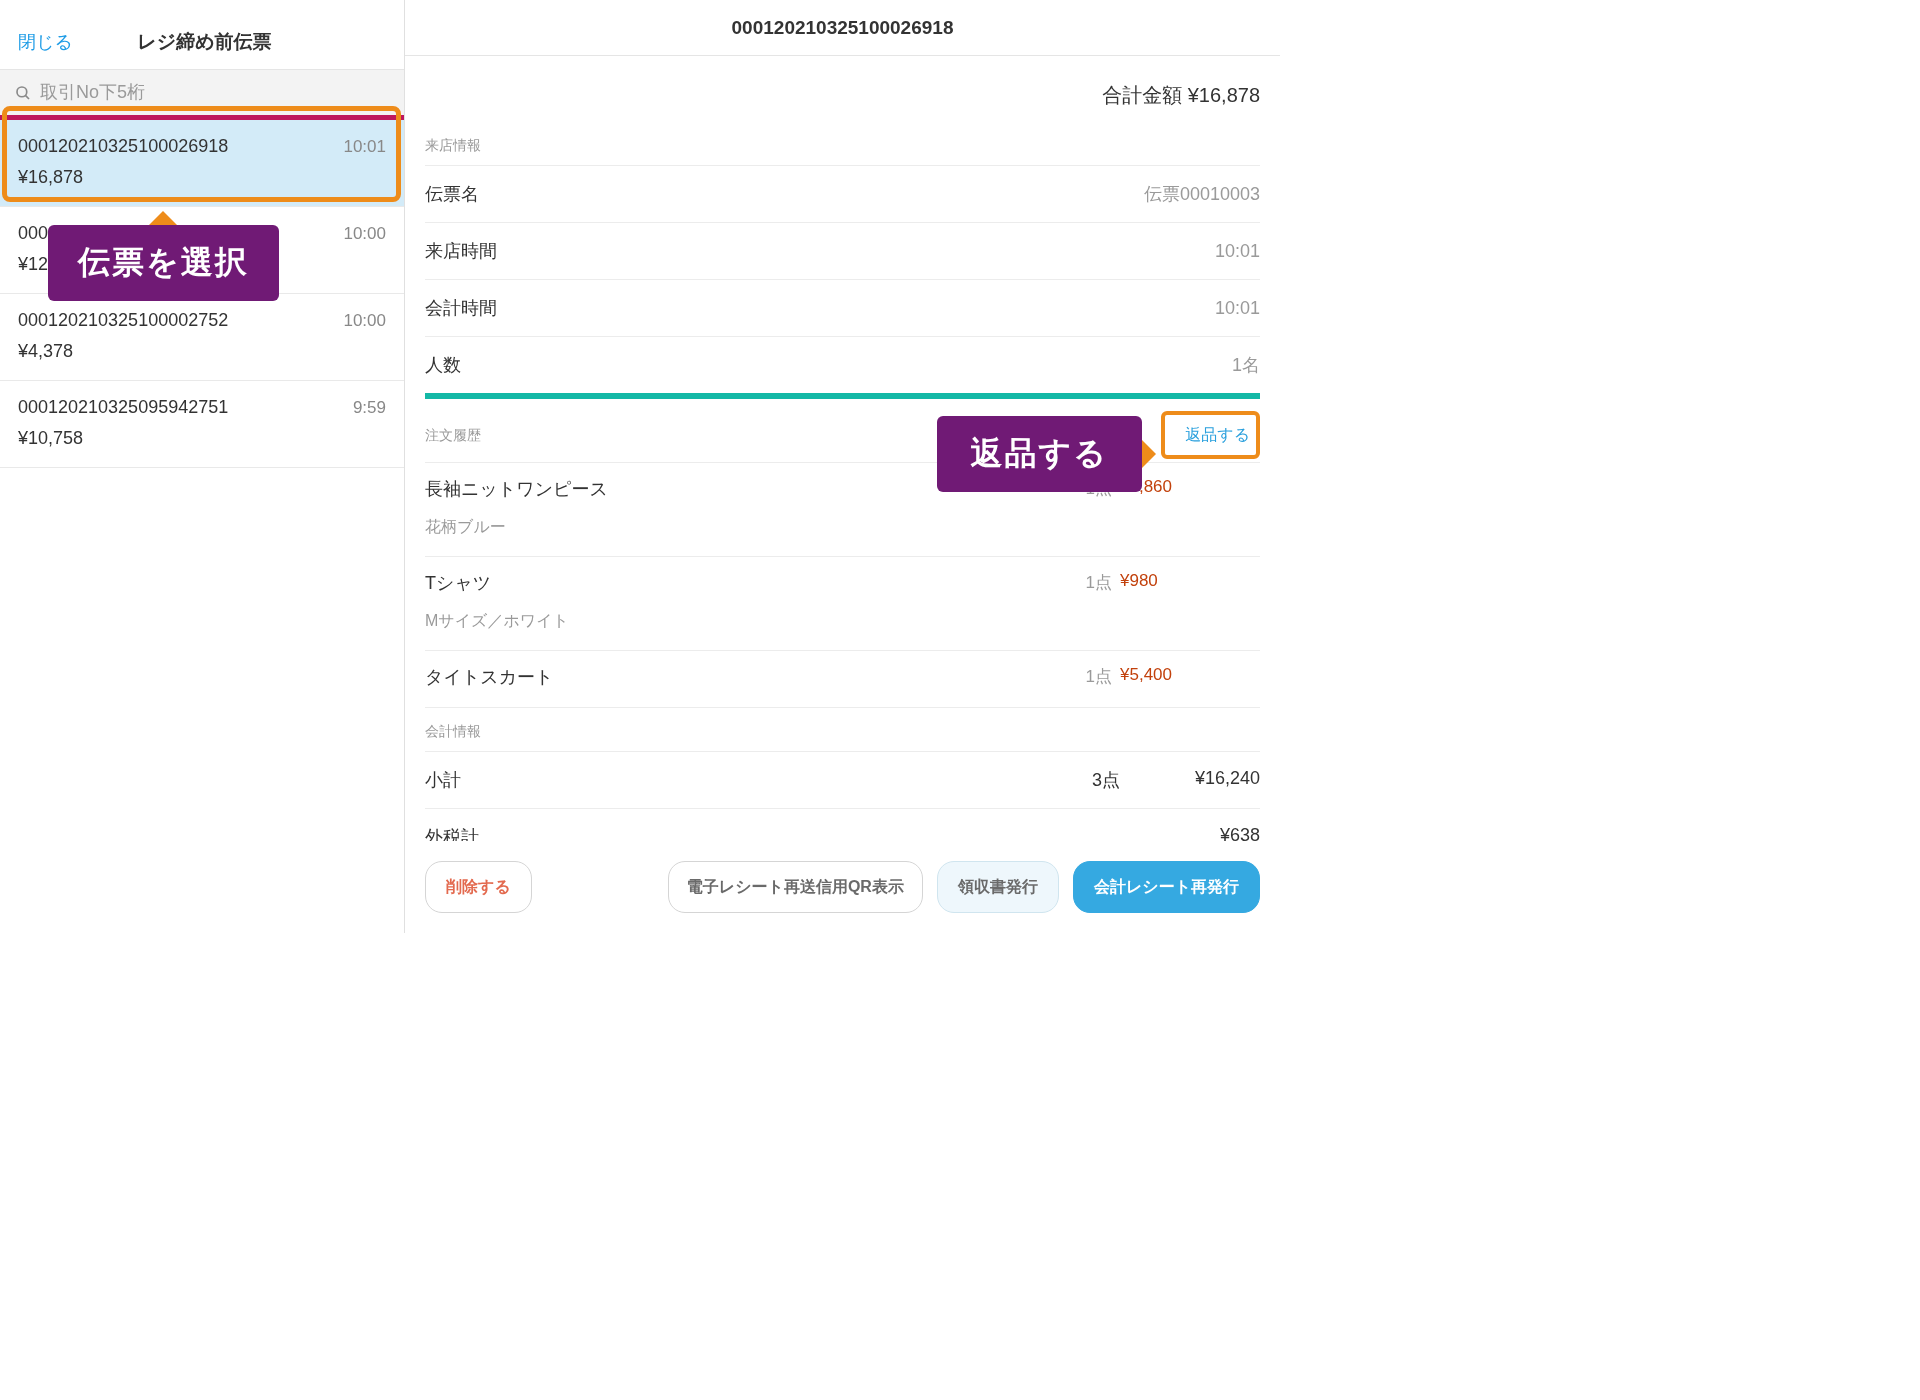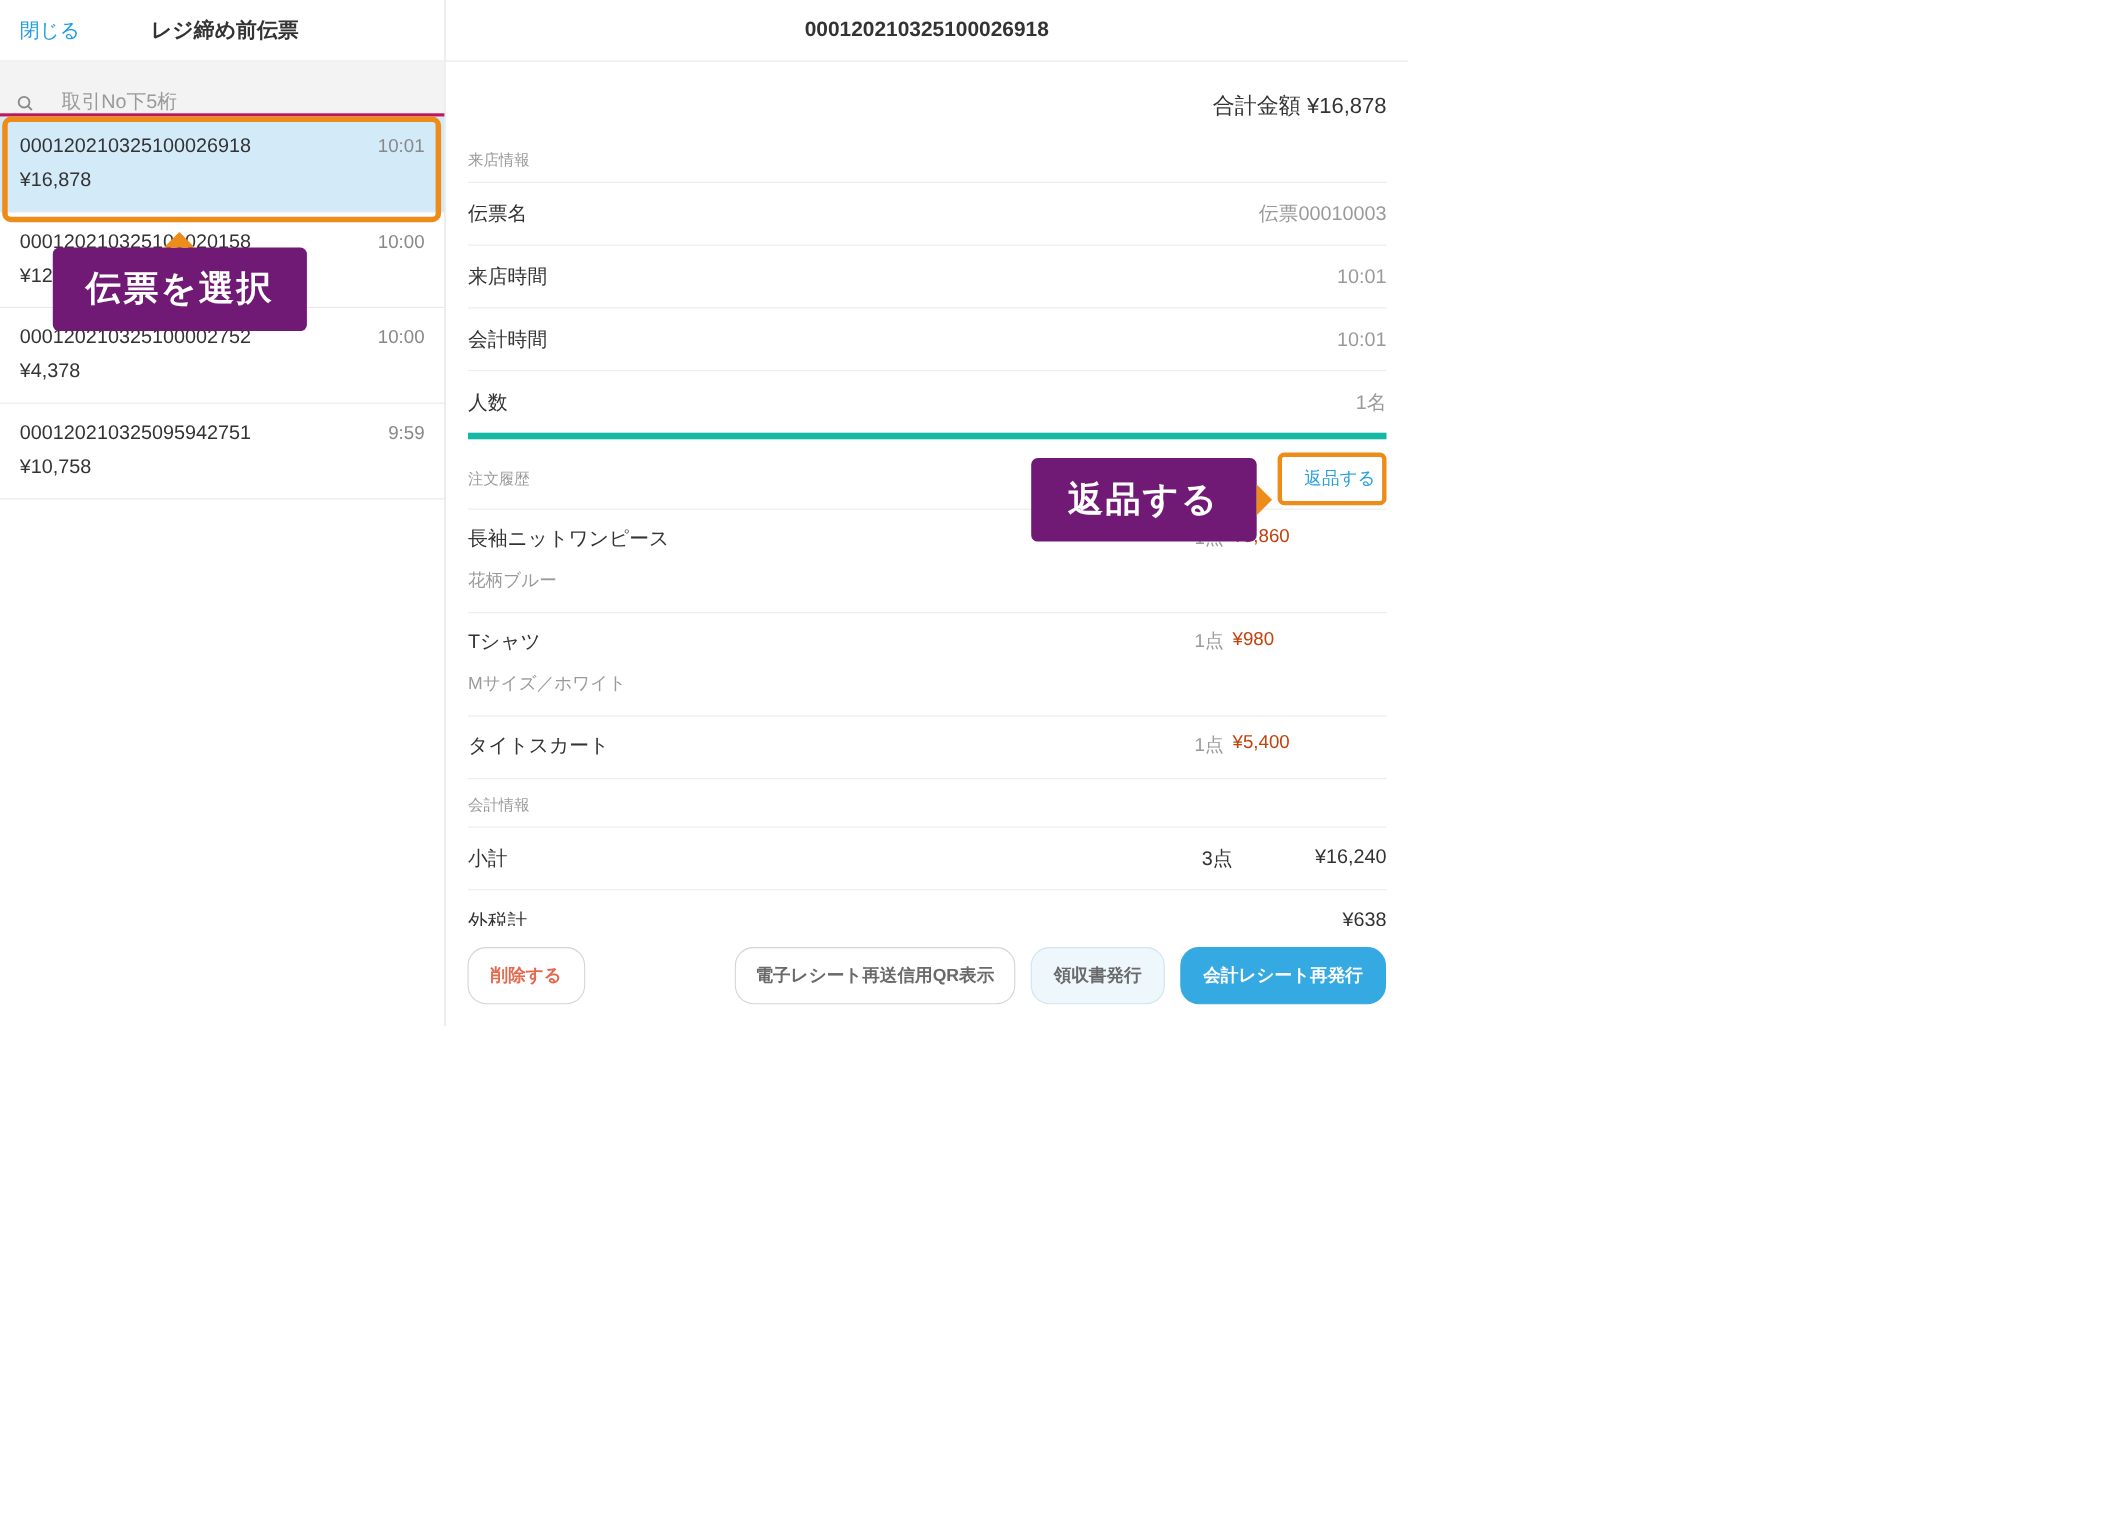--- a/index.html
+++ b/index.html
@@ -1,24 +1,24 @@
 <!DOCTYPE html>
 <html><head>
 <meta charset="utf-8">
 <style>
   * { box-sizing: border-box; margin: 0; padding: 0; }
   html, body { width: 1280px; height: 933px; font-family: -apple-system, "Hiragino Sans", sans-serif; color: #333; background: #fff; }
   .app { display: flex; width: 100%; height: 100%; }
 
   
   .sidebar { width: 405px; border-right: 1px solid #e0e0e0; display: flex; flex-direction: column; position: relative; }
-  .sidebar-header { height: 56px; display: flex; align-items: center; padding: 0 18px; border-bottom: 1px solid #e5e5e5; }
+  .sidebar-header { height: 56px; display: flex; align-items: center; padding: 0 18px; border-bottom: 1px solid #e5e5e5; margin-top: 14px; }
   .close-link { color: #1e9ce6; font-size: 18px; cursor: pointer; }
   .sidebar-title { flex: 1; text-align: center; font-size: 19px; font-weight: 600; color: #333; margin-left: -50px; }
-  .search-bar { height: 50px; background: #f3f3f3; display: flex; align-items: flex-end; padding: 0 14px; gap: 24px; border-bottom: 3px solid #be185d;}
+  .search-bar { height: 50px; background: #f3f3f3; display: flex; align-items: center; padding: 0 14px; gap: 8px; border-bottom: 5px solid #be185d;}
   .search-icon { width: 18px; height: 18px; color: #8a8a8a; flex-shrink: 0; }
   .search-input { border: none; background: transparent; font-size: 18px; color: #333; outline: none; width: 100%; }
   .search-input::placeholder { color: #9a9a9a; }
 
   .tx-list { flex: 1; overflow: hidden; position: relative; }
   .tx-item { padding: 16px 18px 18px; border-bottom: 1px solid #e9e9e9; cursor: pointer; position: relative; }
   .tx-item.selected { background: #d3ebf8; }
   .tx-row1 { display: flex; justify-content: space-between; align-items: baseline; }
   .tx-id { font-size: 18px; color: #333; }
   .tx-time { font-size: 17px; color: #888; }

